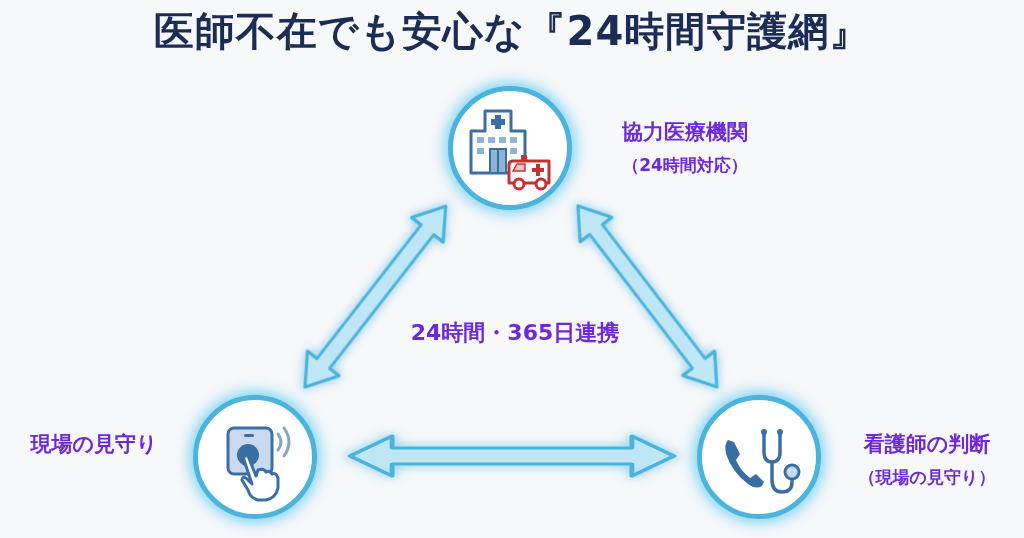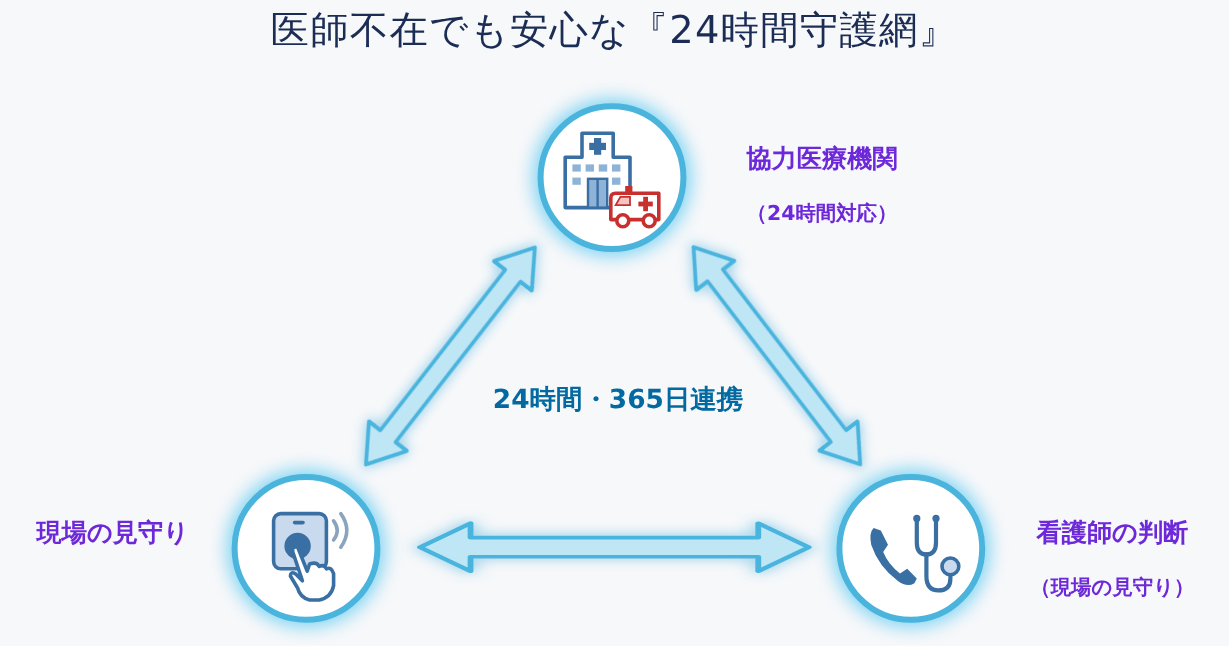--- a/index.html
+++ b/index.html
@@ -1,23 +1,23 @@
 <!DOCTYPE html>
 <html><head>
 <meta charset="utf-8">
 <style>
   html,body{margin:0;padding:0;}
   body{width:1024px;height:538px;overflow:hidden;background:#f7f8fa;position:relative;font-family:"DejaVu Sans","Liberation Sans",sans-serif;}
-  .title{position:absolute;left:0;top:4px;width:1024px;text-align:center;font-size:32px;font-weight:normal;color:#1c2d55;letter-spacing:1px;}
+  .title{position:absolute;left:0;top:4px;width:1024px;text-align:center;font-size:40px;font-weight:bold;color:#1c2d55;letter-spacing:1px;}
   svg.diag{position:absolute;left:0;top:0;}
   .node{position:absolute;width:124px;height:124px;border-radius:50%;background:#fff;border:5px solid #4ab4dd;box-shadow:0 0 14px 4px rgba(90,200,240,0.75);box-sizing:border-box;}
   .label{position:absolute;color:#6d28d9;font-weight:bold;text-align:center;}
   .label .main{font-size:21px;display:block;white-space:nowrap;}
-  .label .sub{font-size:17px;display:block;white-space:nowrap;margin-top:20px;}
-  .center-text{position:absolute;left:380px;top:318px;width:270px;text-align:center;font-size:22px;font-weight:bold;color:#0369a1;}
+  .label .sub{font-size:17px;display:block;white-space:nowrap;margin-top:8px;}
+  .center-text{position:absolute;left:380px;top:318px;width:270px;text-align:center;font-size:22px;font-weight:bold;color:#6d28d9;}
   .icon{position:absolute;left:0;top:0;}
 </style>
 </head>
 <body>
 
 <div class="title">医師不在でも安心な『24時間守護網』</div>
 
 <svg class="diag" width="1024" height="538">
   <defs>
     <filter id="glow" x="-30%" y="-30%" width="160%" height="160%">

